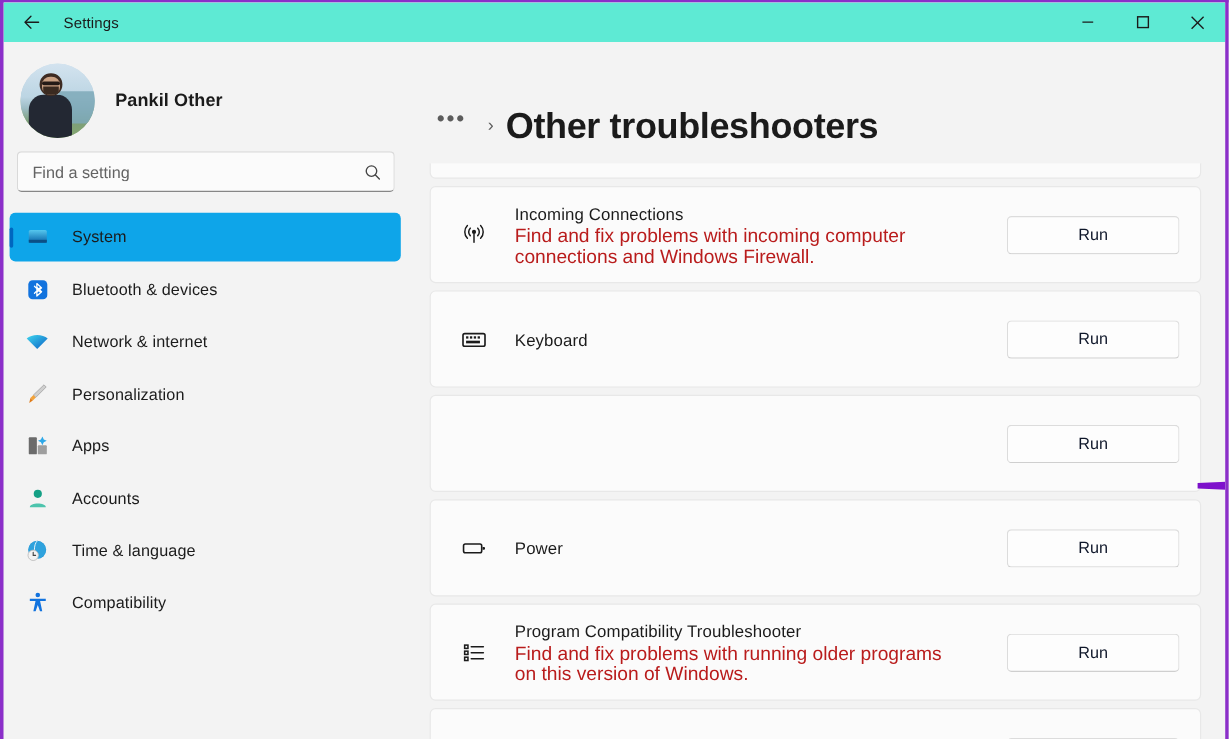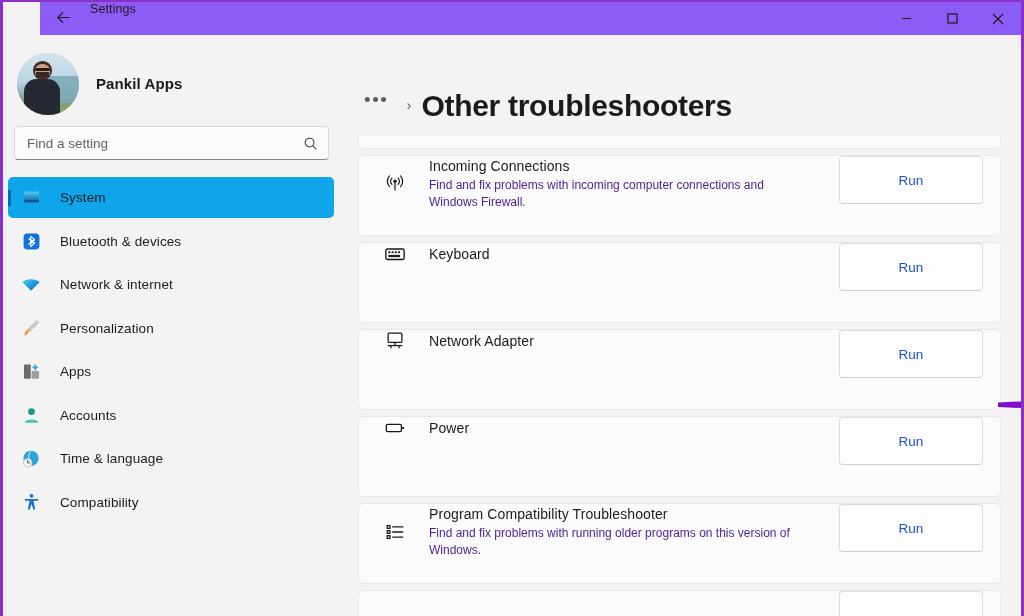--- a/index.html
+++ b/index.html
@@ -28,25 +28,24 @@
     display: flex;
     flex-direction: column;
     overflow: hidden;
   }
 
   
   #title-bar {
     height: 33px;
     min-height: 33px;
     display: flex;
-    align-items: flex-start;
-    background: #8b5cf6;
+    align-items: center;
+    background: #5eead4;
     position: relative;
     z-index: 6;
-    margin-left: 37px;
   }
   .back-btn {
     width: 34px; height: 30px;
     margin-left: 6px;
     display: flex; align-items: center; justify-content: center;
     border-radius: 4px;
     cursor: pointer;
   }
   .title-text {
     font-size: 12.5px;
@@ -223,21 +222,21 @@
     overflow: hidden;
     padding: 0 20px 0 18px;
     position: relative;
   }
 
   .card {
     background: #fbfbfb;
     border: 1px solid #e8e8e8;
     border-radius: 5px;
     display: flex;
-    align-items: flex-start;
+    align-items: center;
     padding: 0 17px 0 19px;
     margin-bottom: 6px;
     min-height: 81px;
   }
   .card.clipped {
     min-height: 0;
     height: 47px;
     align-items: flex-start;
     margin-top: -34px;
     overflow: hidden;
@@ -259,37 +258,37 @@
     color: #1b1b1b;
   }
   .card-text { margin-left: 17px; min-width: 0; }
   .card-title {
     font-size: 14px;
     color: #1b1b1b;
     letter-spacing: .1px;
     line-height: 20px;
   }
   .card-desc {
-    font-size: 12px;
-    color: #4c1d95;
+    font-size: 16px;
+    color: #b91c1c;
     line-height: 17px;
     margin-top: 1px;
     max-width: 375px;
   }
   .run-btn {
     width: 144px;
     min-width: 144px;
-    height: 48px;
+    height: 32px;
     background: #fdfdfd;
     border: 1px solid #dcdcdc;
     border-bottom-color: #cfcfcf;
     border-radius: 4px;
     font-family: "Liberation Sans", sans-serif;
     font-size: 13.5px;
-    color: #1d4ed8;
+    color: #0f172a;
     cursor: pointer;
     margin-left: auto;
   }
 
   
   .card.partial {
     min-height: 81px;
     margin-bottom: 0;
   }
 
@@ -344,21 +343,21 @@
       <div class="account">
         <div class="avatar">
           <div class="sky"></div>
             <div class="water"></div>
           <div class="torso"></div>
             <div class="head"></div>
           <div class="face"></div>
             <div class="glasses"></div>
             <div class="beard"></div>
         </div>
-        <div class="account-name">Pankil Apps</div>
+        <div class="account-name">Pankil Other</div>
       </div>
 
       <div class="search-wrap">
         <div class="search-box">
           <input type="text" placeholder="Find a setting" style="">
           <svg width="15" height="15" viewBox="0 0 24 24" fill="none" stroke="#444" stroke-width="1.8">
             <circle cx="10.5" cy="10.5" r="7"></circle>
             <line x1="15.8" y1="15.8" x2="21" y2="21" stroke-linecap="round"></line>
           </svg>
         </div>
@@ -514,34 +513,20 @@
               </svg>
             </span>
             <div class="card-text">
               <div class="card-title">Keyboard</div>
             </div>
           </div>
           <button class="run-btn">Run</button>
         </div>
 
         <div class="card">
-          <div class="card-inner">
-            <span class="card-ico">
-              <svg width="22" height="22" viewBox="0 0 24 24" fill="none" stroke="#1b1b1b" stroke-width="1.4">
-                <rect x="4.5" y="3.5" width="15" height="10" rx="1.3"></rect>
-                <line x1="12" y1="13.5" x2="12" y2="17"></line>
-                <line x1="4" y1="17" x2="20" y2="17"></line>
-                <line x1="7.5" y1="17" x2="7.5" y2="20"></line>
-                <line x1="16.5" y1="17" x2="16.5" y2="20"></line>
-              </svg>
-            </span>
-            <div class="card-text">
-              <div class="card-title">Network Adapter</div>
-            </div>
-          </div>
           <button class="run-btn">Run</button>
         </div>
 
         <div class="card">
           <div class="card-inner">
             <span class="card-ico">
               <svg width="22" height="22" viewBox="0 0 24 24" fill="none" stroke="#1b1b1b" stroke-width="1.45">
                 <rect x="2.5" y="8" width="16.5" height="8" rx="1.6"></rect>
                 <path d="M19.8 10.8 h1.3 a.9 .9 0 0 1 .9 .9 v.6 a.9 .9 0 0 1 -.9 .9 h-1.3z" fill="#1b1b1b" stroke="none"></path>
               </svg>

